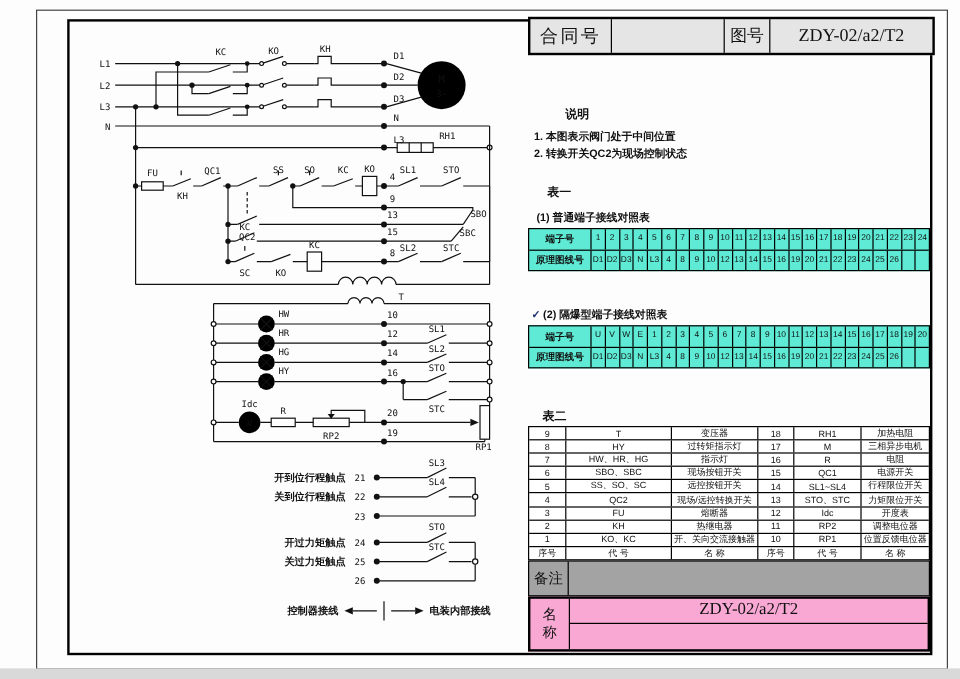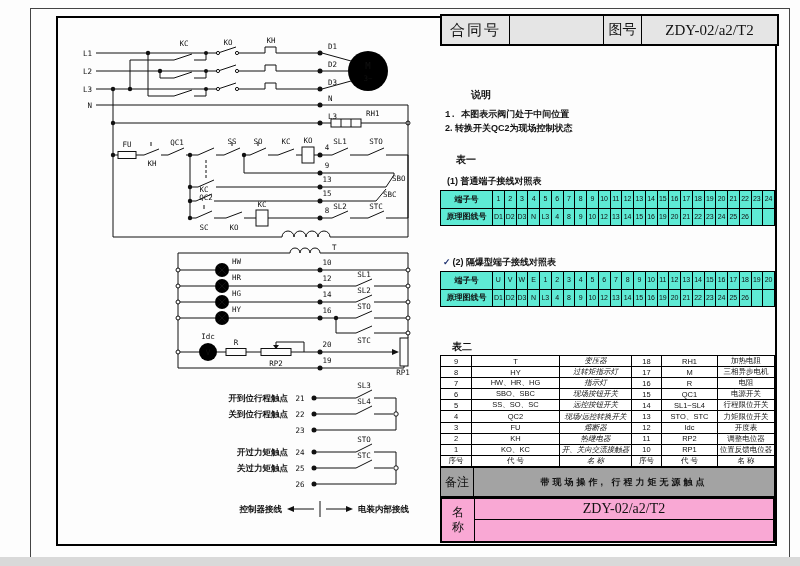--- a/index.html
+++ b/index.html
@@ -40,21 +40,21 @@
   
   #comp{width:335px;height:112px;border:1.5px solid #000;box-sizing:border-box;display:flex;
         flex-direction:column;background:#fff;}
   .crow{flex:1;display:flex;border-top:1px solid #000;}
   .crow:first-child{border-top:none;}
   .ccell{border-left:1px solid #000;font-size:7.5px;display:flex;align-items:center;justify-content:center;
          overflow:hidden;box-sizing:border-box;white-space:nowrap;}
   .crow .ccell:first-child{border-left:none;}
   .crow .ccell:nth-child(1){width:30px;}
   .crow .ccell:nth-child(2){width:88px;}
-  .crow .ccell:nth-child(3){width:72px;font-style:italic;}
+  .crow .ccell:nth-child(3){width:72px;}
   .crow .ccell:nth-child(4){width:30px;}
   .crow .ccell:nth-child(5){width:56px;}
   .crow .ccell:nth-child(6){flex:1;}
 
   
   #remark{left:440px;top:467px;width:335px;height:30px;border:1.5px solid #000;box-sizing:border-box;
           display:flex;background:#a3a3a3;}
   #remark .rlabel{width:32px;border-right:1.5px solid #000;font-size:12px;display:flex;align-items:center;
           justify-content:center;}
   #remark .rtext{flex:1;display:flex;align-items:center;justify-content:center;font-size:9px;
@@ -353,21 +353,21 @@
   </svg>
 
   <div class="abs" id="hdr">
     <div class="hcell c1">合同号</div>
     <div class="hcell c2"></div>
     <div class="hcell c3">图号</div>
     <div class="hcell c4">ZDY-02/a2/T2</div>
   </div>
 
   <div class="abs note-title" style="left:456px;top:88px;margin-left:15px;">说明</div>
-  <div class="abs note-item" style="left:445px;top:108px;font-family:Liberation Mono, monospace;">1. 本图表示阀门处于中间位置</div>
+  <div class="abs note-item" style="left:445px;top:108px;">1. 本图表示阀门处于中间位置</div>
   <div class="abs note-item" style="left:445px;top:122px;">2. 转换开关QC2为现场控制状态</div>
 
   <div class="abs sec-title" style="left:456px;top:153px;">表一</div>
   <div class="abs caption" style="left:447px;top:175px;">(1)    普通端子接线对照表</div>
 
   <div class="abs ttable" style="left:440px;top:190px;">
     <div class="trow first">
       <div class="tlabel">端子号</div>
       <div class="tstrip">
           <div class="tcell">1</div>
@@ -572,21 +572,20 @@
         <div class="ccell">代 号</div>
         <div class="ccell">名 称</div>
         <div class="ccell">序号</div>
         <div class="ccell">代 号</div>
         <div class="ccell">名 称</div>
       </div>
   </div>
 
   <div class="abs" id="remark">
     <div class="rlabel">备注</div>
-    <div class="rtext">带现场操作, 行程力矩无源触点</div>
   </div>
 
   <div class="abs" id="tblock">
     <div class="nlabel">
         <span>名称</span>
       </div>
     <div class="nright">
       <div class="ncode">ZDY-02/a2/T2</div>
     </div>
   </div>

